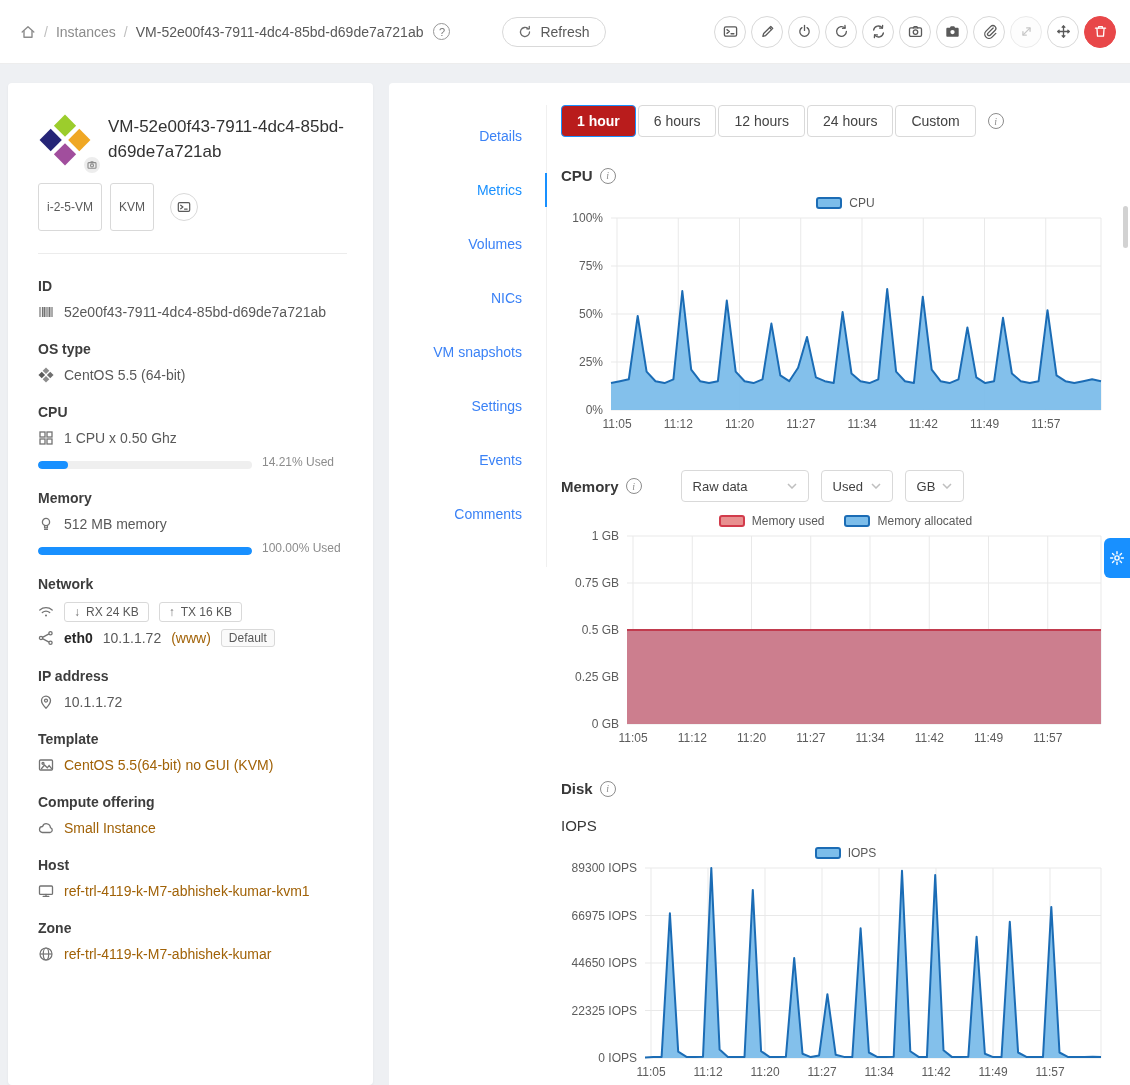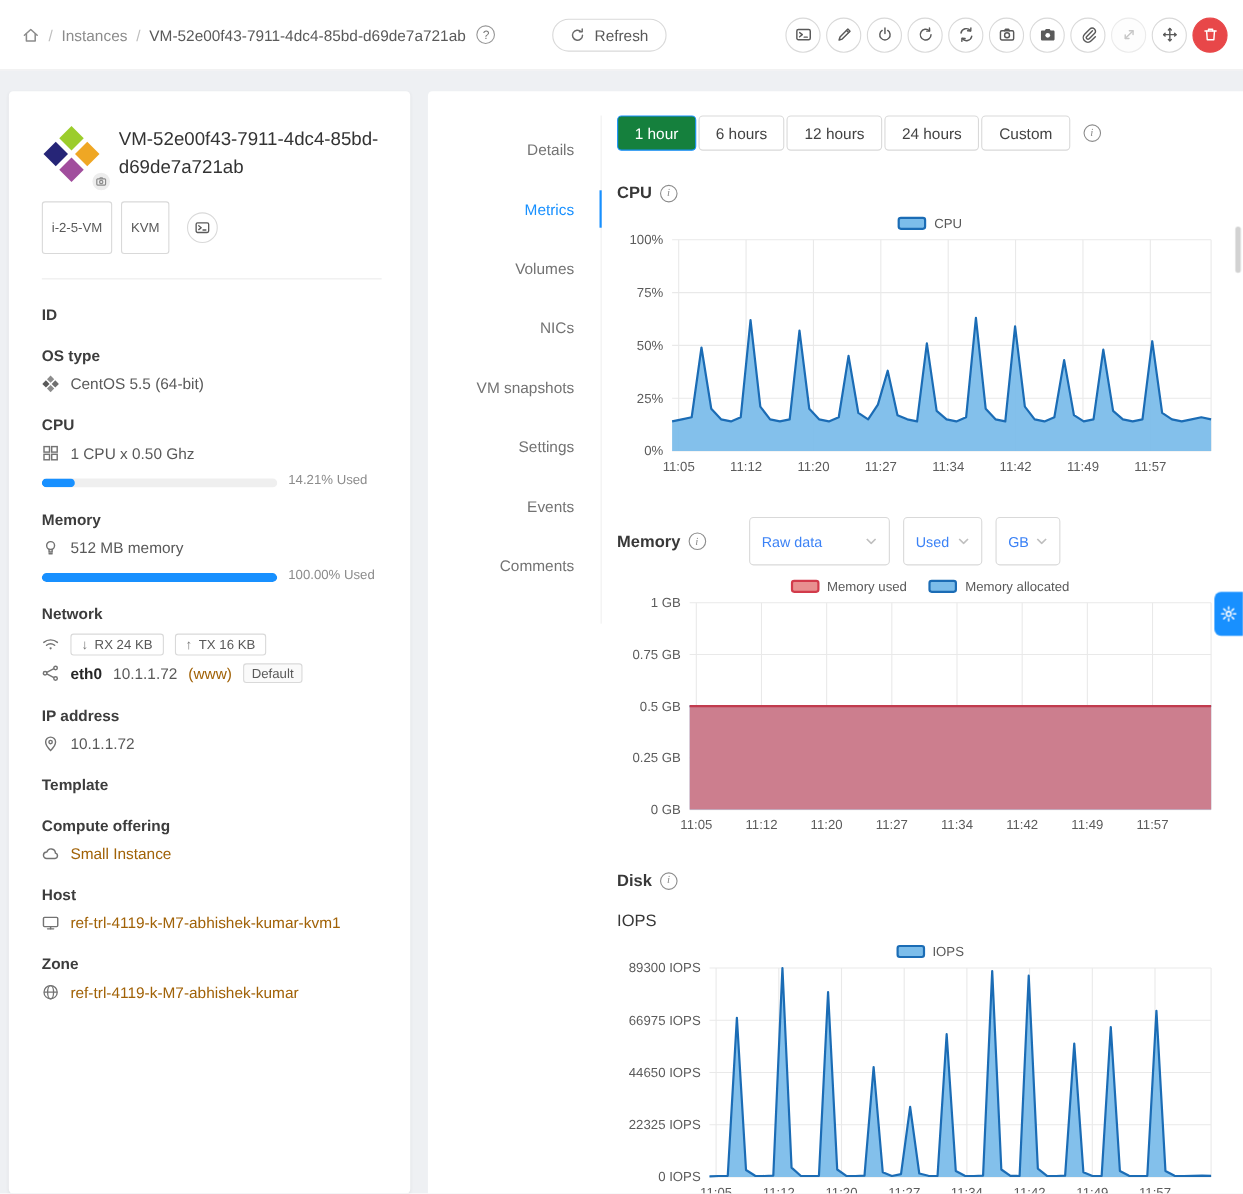--- a/index.html
+++ b/index.html
@@ -49,34 +49,34 @@
   .progress i { display:block; height:8px; border-radius:4px; background:#1890ff; }
   .usage-label { font-size:12px; color:#8c8c8c; margin-left:10px; white-space:nowrap; }
   .net-chip { display:inline-flex; align-items:center; gap:6px; border:1px solid #d9d9d9; border-radius:3px; padding:2px 9px; font-size:12px; color:#595959; background:#fff; }
   .arrow-glyph { font-size:12px; color:#737373; }
   .mini-chip { border:1px solid #d9d9d9; border-radius:3px; padding:1px 7px; font-size:12px; color:#595959; background:#fafafa; }
   .bold-dark { color:#262626; font-weight:700; }
   .link { color:#a16207; cursor:pointer; text-decoration:none; }
 
   
   .tabs { width:158px; flex:none; margin-top:22px; padding:20px 0 10px; border-right:1px solid #f0f0f0; }
-  .tab { text-align:right; padding-right:24px; height:22px; line-height:22px; font-size:14px; color:#737373; margin-bottom:32px; cursor:pointer; position:relative; }
+  .tab { text-align:right; padding-right:24px; height:22px; line-height:22px; font-size:14px; color:#3b82f6; margin-bottom:32px; cursor:pointer; position:relative; }
   .tab.active { color:#1890ff; }
   .tab.active::after { content:""; position:absolute; right:-1px; top:-6px; width:2px; height:34px; background:#1890ff; }
 
   
   .content { flex:1; min-width:0; padding:22px 0 0 14px; }
   .time-row { display:flex; align-items:center; gap:12px; }
   .time-group { display:flex; gap:2px; }
   .trbtn { height:32px; padding:0 15px; border:1px solid #d9d9d9; background:#fff; color:#434343; font-size:14px; border-radius:4px; }
-  .trbtn.active { background:#15803d; border-color:#1890ff; color:#fff; }
+  .trbtn.active { background:#b91c1c; border-color:#1890ff; color:#fff;font-weight:bold; }
   .chart-head { display:flex; align-items:center; gap:7px; margin-top:30px; }
   .chart-head h3 { font-size:15px; font-weight:700; color:#383838; }
   .mem-selects { display:flex; gap:12px; margin-left:32px; }
-  .select { height:44px; border:1px solid #d9d9d9; border-radius:4px; background:#fff; display:inline-flex; align-items:center; justify-content:space-between; gap:7px; padding:0 11px; font-size:13px; color:#3b82f6; cursor:pointer; }
+  .select { height:32px; border:1px solid #d9d9d9; border-radius:4px; background:#fff; display:inline-flex; align-items:center; justify-content:space-between; gap:7px; padding:0 11px; font-size:13px; color:#404040; cursor:pointer; }
   .select.sel-0 { min-width:128px; }
   .select.sel-1 { min-width:72px; }
   .select.sel-2 { min-width:58px; }
   .disk-subtitle { font-size:15px; color:#383838; font-weight:500; margin-top:20px; }
   .legend { display:flex; justify-content:center; align-items:center; gap:20px; margin:12px 0 2px; }
   .legend-item { display:inline-flex; align-items:center; gap:7px; }
   .swatch { width:26px; height:12px; border:2px solid; border-radius:3px; display:inline-block; }
   .legend-label { font-size:12px; color:#595959; }
   .chart svg { display:block; }
 
@@ -219,20 +219,31 @@
             <line x1="8.6" y1="10.4" x2="11.6" y2="10.4"></line>
           </svg>
       </button>
     </div>
 
     <hr class="divider">
 
 
     <div class="info-section">
       <div class="sec-label">ID</div>
+      <div class="sec-row">
+        <svg class="icon16" viewBox="0 0 16 16" stroke="currentColor" stroke-width="1.2">
+            <line x1="2" y1="3" x2="2" y2="13"></line>
+            <line x1="4.5" y1="3" x2="4.5" y2="13"></line>
+            <line x1="6.5" y1="3" x2="6.5" y2="13" stroke-width="2"></line>
+            <line x1="9" y1="3" x2="9" y2="13"></line>
+            <line x1="11.5" y1="3" x2="11.5" y2="13" stroke-width="2"></line>
+            <line x1="14" y1="3" x2="14" y2="13"></line>
+          </svg>
+        <span>52e00f43-7911-4dc4-85bd-d69de7a721ab</span>
+      </div>
     </div>
 
     <div class="info-section">
       <div class="sec-label">OS type</div>
       <div class="sec-row">
         <svg class="icon16" viewBox="0 0 48 48">
             <g transform="translate(24,24) rotate(45)">
               <rect x="-16" y="-16" width="14" height="14" fill="#8c8c8c"></rect>
               <rect x="2" y="-16" width="14" height="14" fill="#6f6f6f"></rect>
               <rect x="-16" y="2" width="14" height="14" fill="#5a5a5a"></rect>
@@ -318,20 +329,28 @@
         <svg class="icon16" viewBox="0 0 16 16" fill="none" stroke="currentColor" stroke-width="1.3">
             <path d="M8 14.2S12.5 10 12.5 6.6a4.5 4.5 0 1 0-9 0C3.5 10 8 14.2 8 14.2z"></path>
             <circle cx="8" cy="6.6" r="1.5"></circle>
           </svg>
         <span>10.1.1.72</span>
       </div>
     </div>
 
     <div class="info-section">
       <div class="sec-label">Template</div>
+      <div class="sec-row">
+        <svg class="icon16" viewBox="0 0 16 16" fill="none" stroke="currentColor" stroke-width="1.3">
+            <rect x="1.5" y="3" width="13" height="10" rx="1"></rect>
+            <circle cx="5" cy="6.3" r="1"></circle>
+            <path d="M3.2 12 6.5 8l2.8 2.8 1.8-2.2 2.7 3.2"></path>
+          </svg>
+        <a class="link">CentOS 5.5(64-bit) no GUI (KVM)</a>
+      </div>
     </div>
 
     <div class="info-section">
       <div class="sec-label">Compute offering</div>
       <div class="sec-row">
         <svg class="icon16" viewBox="0 0 16 16" fill="none" stroke="currentColor" stroke-width="1.3" stroke-linejoin="round">
             <path d="M4.4 12.5a3 3 0 0 1 .2-6A4 4 0 0 1 12.4 7.6a2.5 2.5 0 0 1-.4 4.9z"></path>
           </svg>
         <a class="link">Small Instance</a>
       </div>

